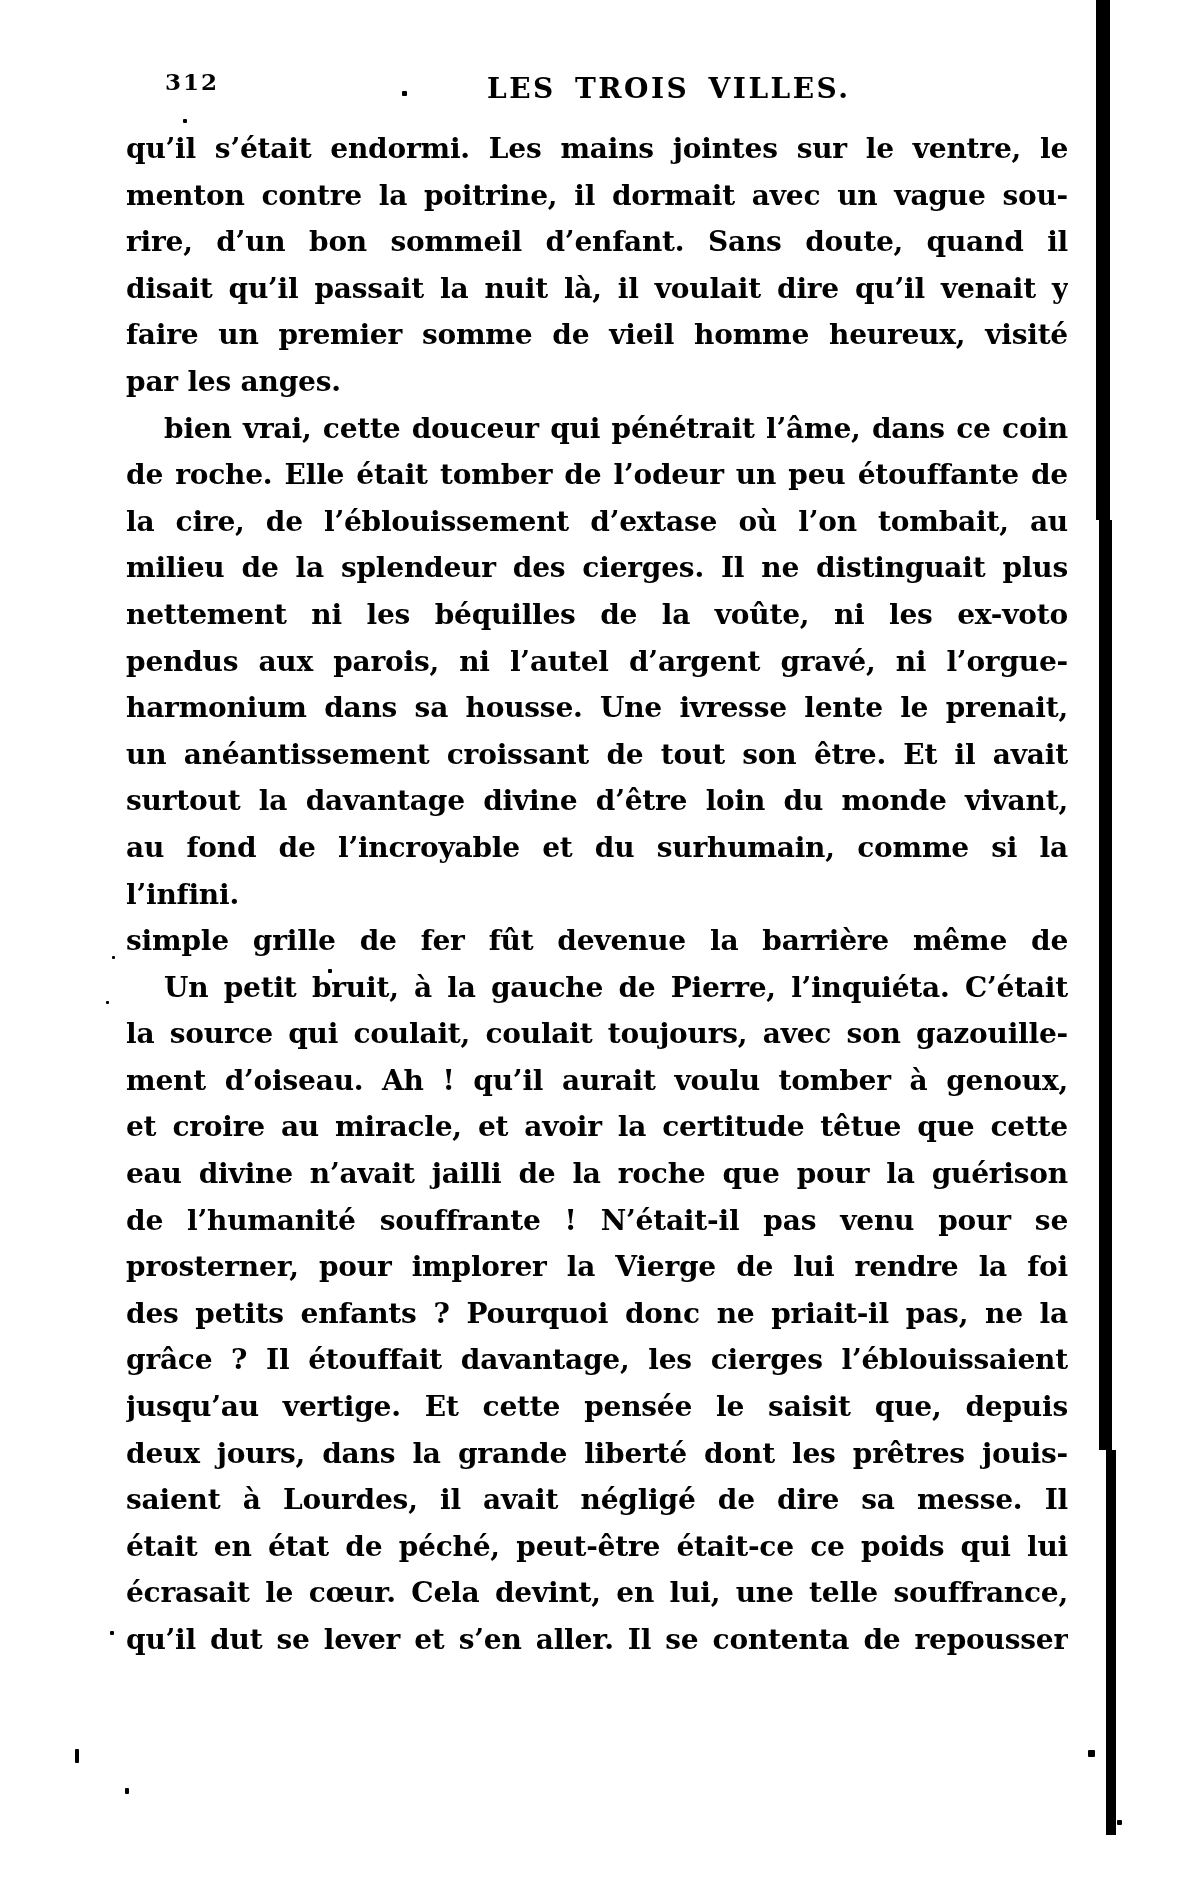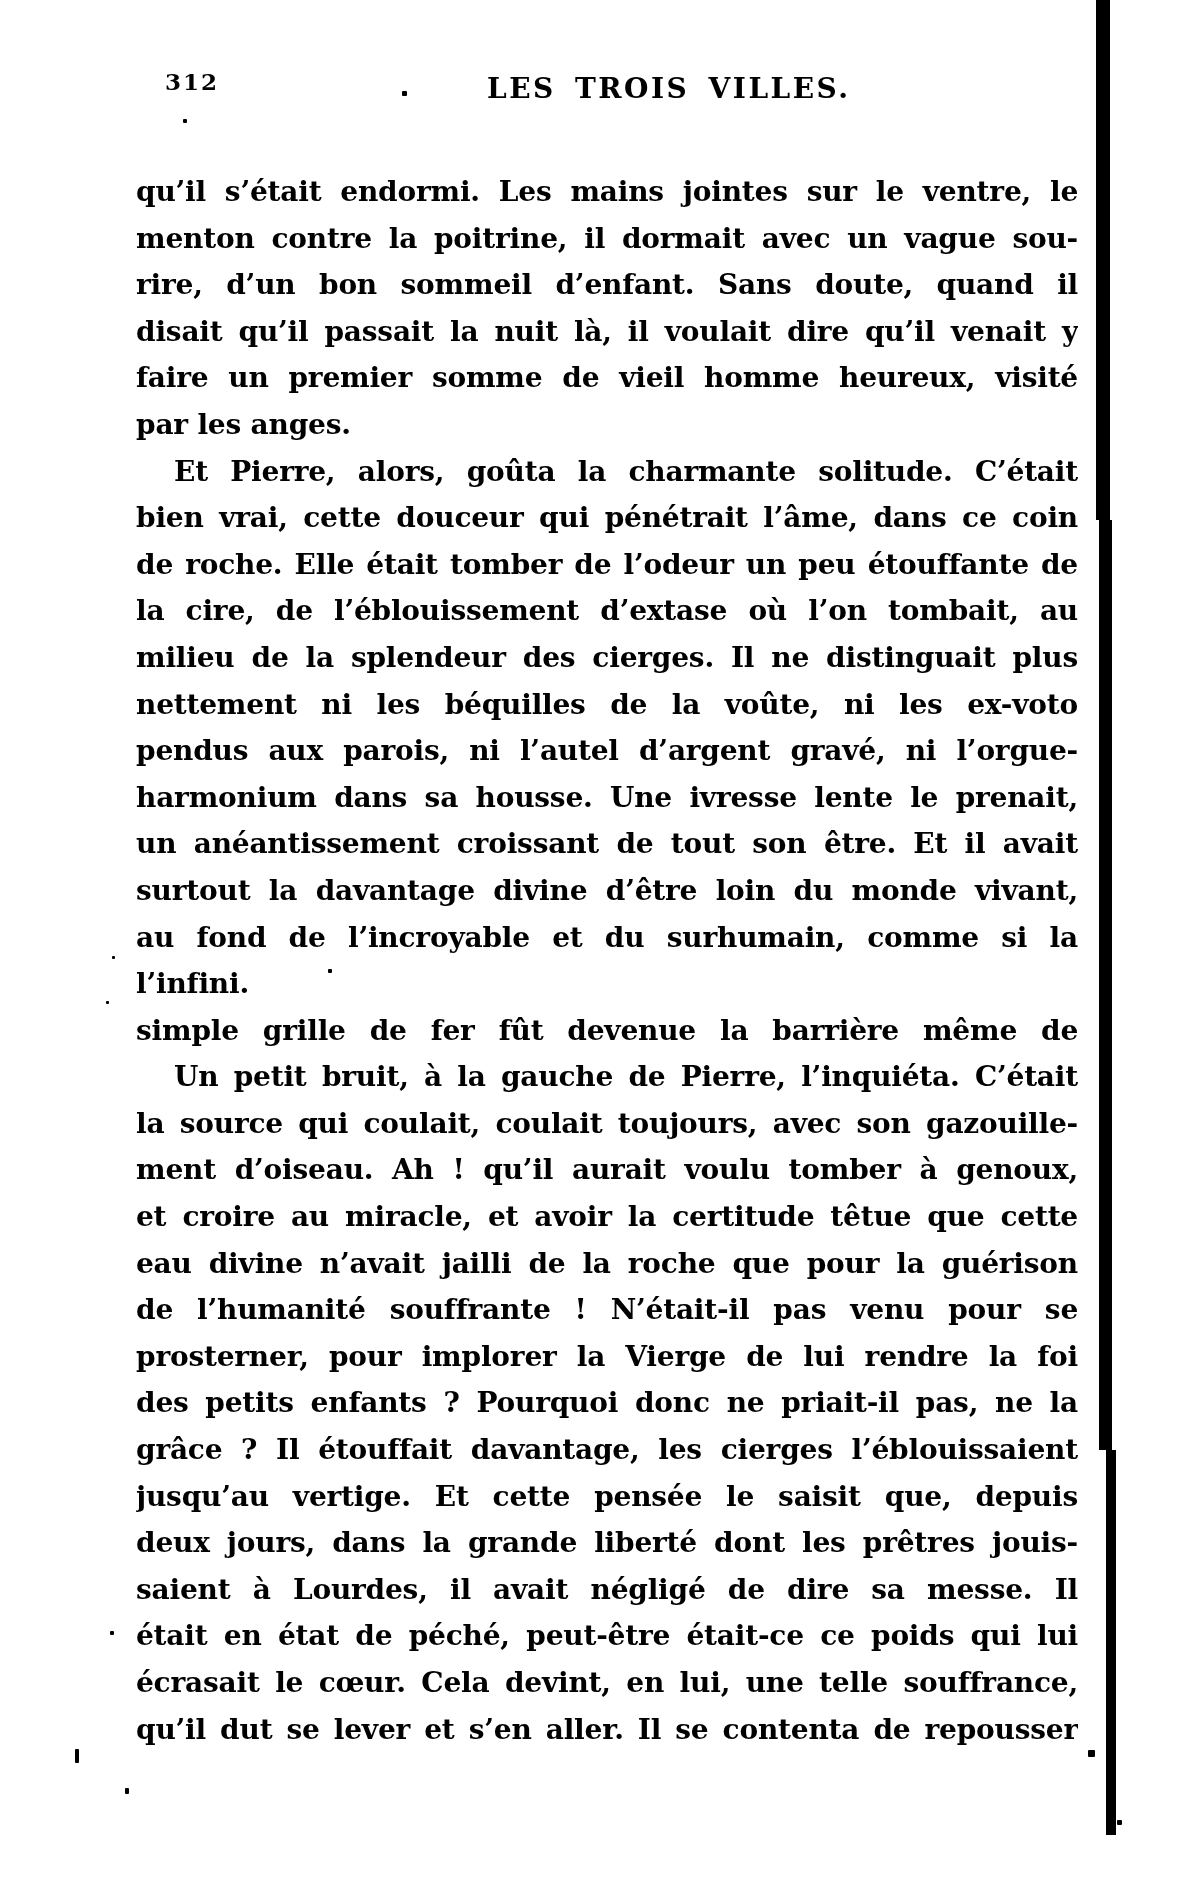--- a/index.html
+++ b/index.html
@@ -15,23 +15,23 @@
     position: absolute; left: 148px; top: 68px;
     font-size: 23px; font-weight: 700; letter-spacing: 2px; margin-left: 17px;
   }
   .running-title {
     position: absolute; left: 487px; top: 72px;
     font-size: 28px; font-weight: 700;
     letter-spacing: 2.5px; word-spacing: 7px;
     white-space: nowrap;
   }
   #text-block {
-    position: absolute; left: 136px; top: 126px; width: 942px;
+    position: absolute; left: 126px; top: 126px; width: 942px;
     font-size: 28px; font-weight: 700;
-    line-height: 46.6px; letter-spacing: -0.2px; margin-top: 43px;
+    line-height: 46.6px; letter-spacing: -0.2px;
   }
   .para { margin: 0; }
   .line {
     text-align: justify;
     text-align-last: justify;
     height: 46.6px; overflow: hidden;
   }
   .line.lastline { text-align-last: left; }
   .para.indent .line:first-child { padding-left: 38px; }
   .edge-bar { position: absolute; background: #000; }
@@ -46,21 +46,20 @@
 <div id="text-block">
     <div class="para">
       <div class="line">qu’il s’était endormi. Les mains jointes sur le ventre, le</div>
       <div class="line">menton contre la poitrine, il dormait avec un vague sou-</div>
       <div class="line">rire, d’un bon sommeil d’enfant. Sans doute, quand il</div>
       <div class="line">disait qu’il passait la nuit là, il voulait dire qu’il venait y</div>
       <div class="line">faire un premier somme de vieil homme heureux, visité</div>
       <div class="line lastline">par les anges.</div>
     </div>
     <div class="para indent">
-      <div class="line">Et Pierre, alors, goûta la charmante solitude. C’était</div>
       <div class="line">bien vrai, cette douceur qui pénétrait l’âme, dans ce coin</div>
       <div class="line">de roche. Elle était tomber de l’odeur un peu étouffante de</div>
       <div class="line">la cire, de l’éblouissement d’extase où l’on tombait, au</div>
       <div class="line">milieu de la splendeur des cierges. Il ne distinguait plus</div>
       <div class="line">nettement ni les béquilles de la voûte, ni les ex-voto</div>
       <div class="line">pendus aux parois, ni l’autel d’argent gravé, ni l’orgue-</div>
       <div class="line">harmonium dans sa housse. Une ivresse lente le prenait,</div>
       <div class="line">un anéantissement croissant de tout son être. Et il avait</div>
       <div class="line">surtout la davantage divine d’être loin du monde vivant,</div>
       <div class="line">au fond de l’incroyable et du surhumain, comme si la</div>

